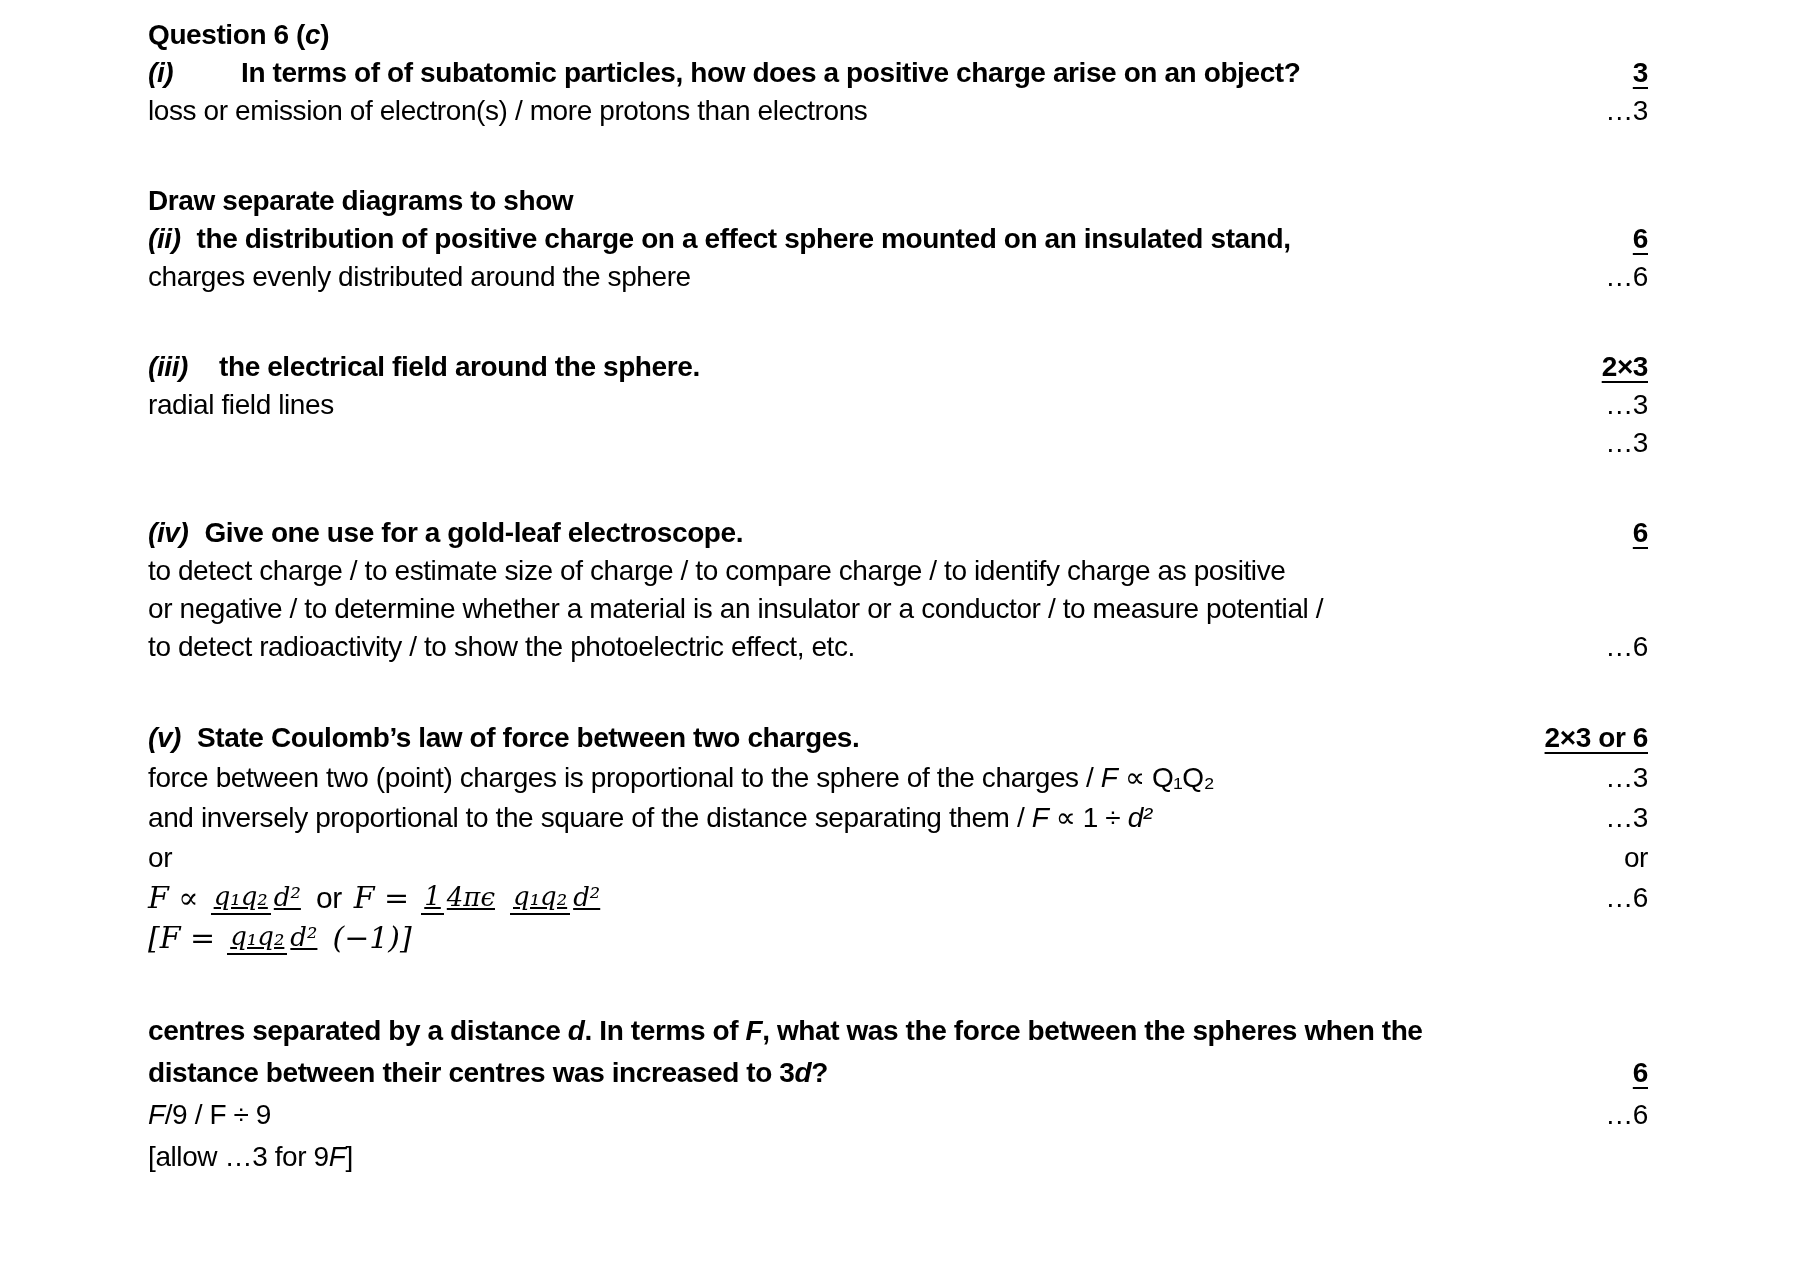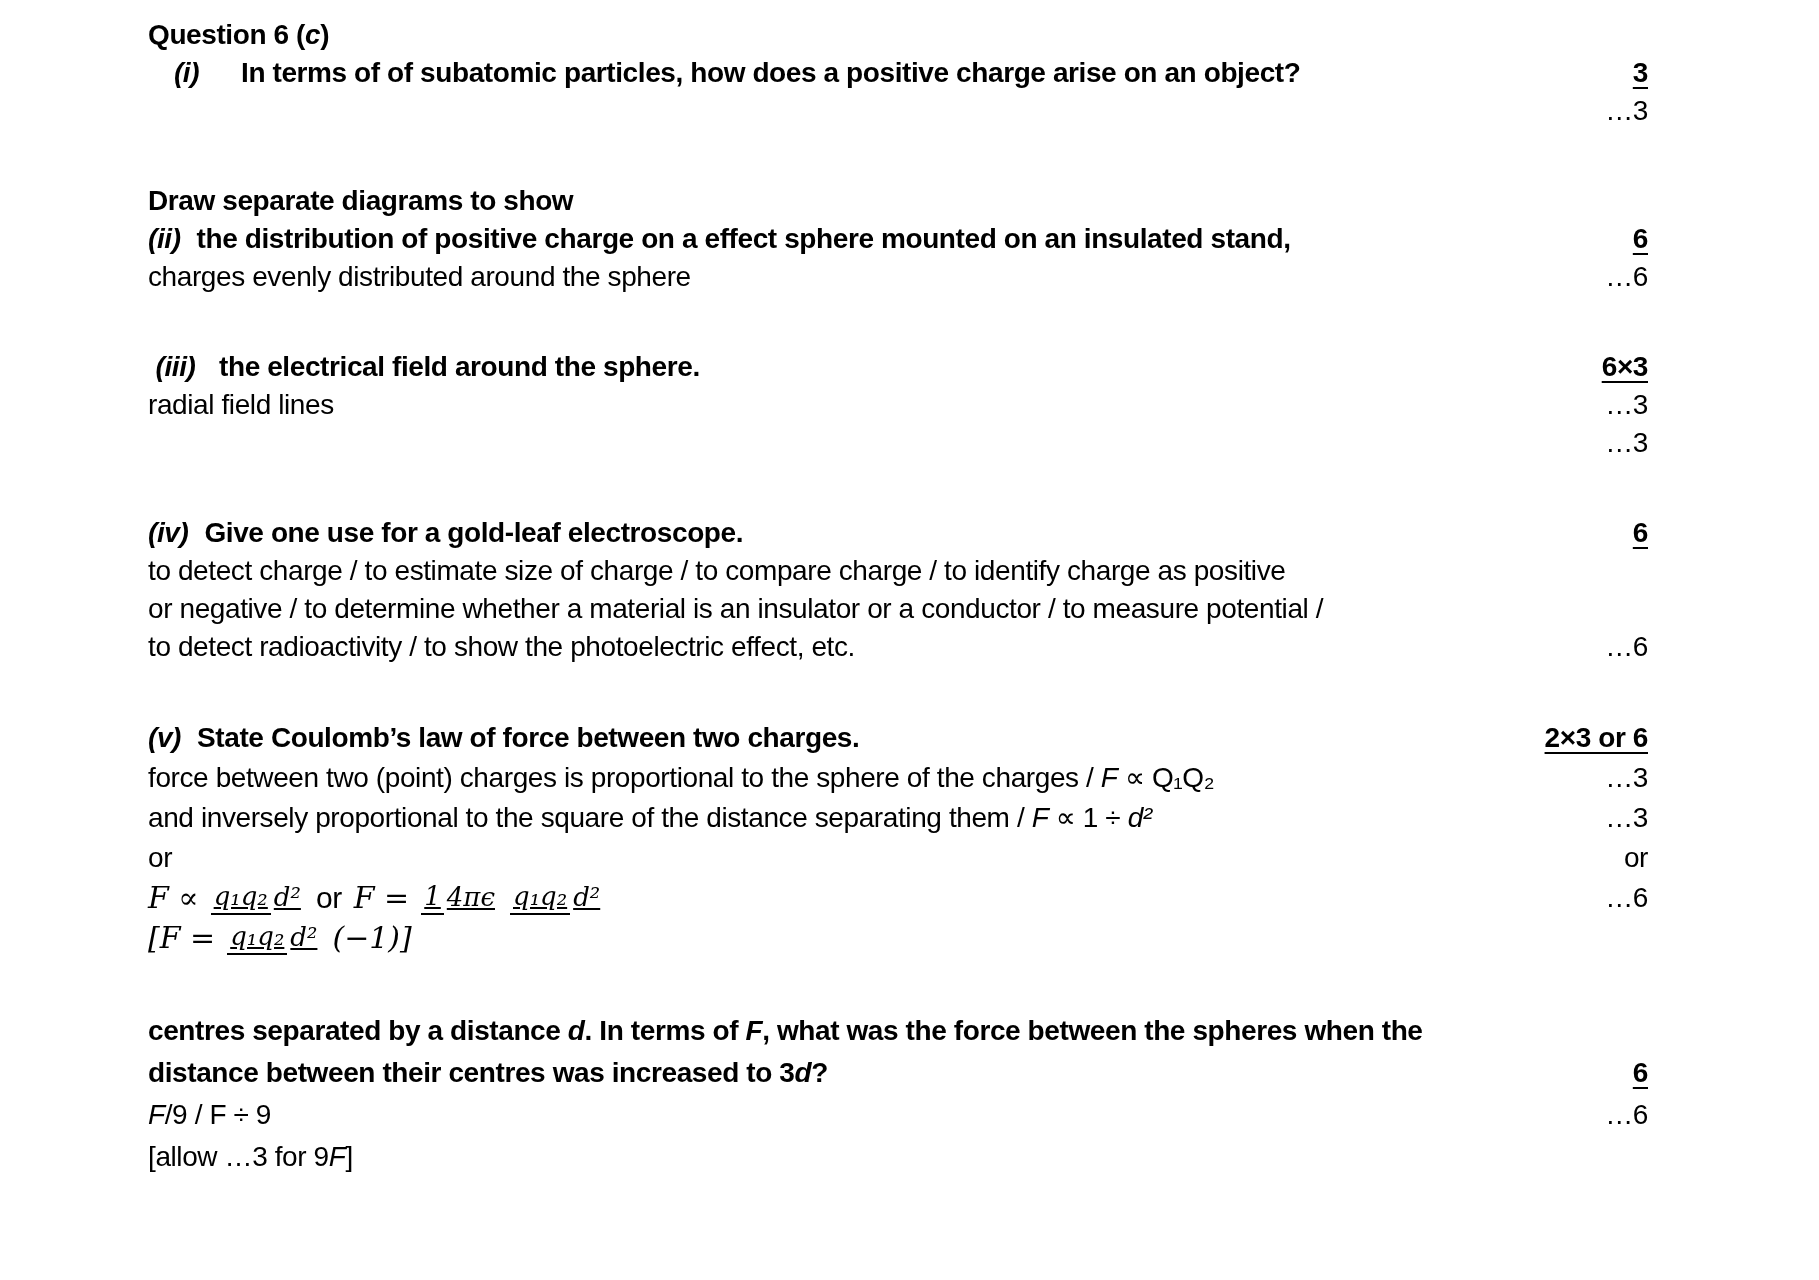--- a/index.html
+++ b/index.html
@@ -8,21 +8,21 @@
     height: 1280px;
     background: #ffffff;
     color: #000000;
     font-family: "Liberation Sans", "DejaVu Sans", sans-serif;
     font-size: 28px;
     letter-spacing: -0.4px;
     padding: 16px 171px 0 148px;
     box-sizing: border-box;
     overflow: hidden;
   }
-  .section { margin-bottom: 52px; text-align: center; }
+  .section { margin-bottom: 52px; }
   .section:last-child { margin-bottom: 0; }
   .row {
     display: flex;
     align-items: baseline;
     line-height: 38px;
     min-height: 38px;
     white-space: nowrap;
   }
   .section-5 .row { line-height: 40px; min-height: 40px; }
   .section-6 .row { line-height: 42px; min-height: 42px; }
@@ -80,20 +80,21 @@
     <div class="section section-1">
       <div class="row">
         <span class="content"><span class="seg-b">Question 6 (</span><span class="seg-bi">c</span><span class="seg-b">)</span></span>
       </div>
       <div class="row">
         <span class="label">(i)</span>
         <span class="content"><span class="seg-b">In terms of of subatomic particles, how does a positive charge arise on an object?</span></span>
         <span class="mark mark-score">3</span>
       </div>
       <div class="row">
+        <span class="content"><span class="seg-r">loss or emission of electron(s) / more protons than electrons</span></span>
         <span class="mark mark-dots">…3</span>
       </div>
     </div>
     <div class="section section-2">
       <div class="row">
         <span class="content"><span class="seg-b">Draw separate diagrams to show</span></span>
       </div>
       <div class="row">
         <span class="label">(ii)</span>
         <span class="content"><span class="seg-b">the distribution of positive charge on a effect sphere mounted on an insulated stand,</span></span>
@@ -101,21 +102,21 @@
       </div>
       <div class="row">
         <span class="content"><span class="seg-r">charges evenly distributed around the sphere</span></span>
         <span class="mark mark-dots">…6</span>
       </div>
     </div>
     <div class="section section-3">
       <div class="row">
         <span class="label">(iii)</span>
         <span class="content"><span class="seg-b">the electrical field around the sphere.</span></span>
-        <span class="mark mark-score">6×3</span>
+        <span class="mark mark-score">2×3</span>
       </div>
       <div class="row">
         <span class="content"><span class="seg-r">radial field lines</span></span>
         <span class="mark mark-dots">…3</span>
       </div>
       <div class="row">
         <span class="mark mark-dots">…3</span>
       </div>
     </div>
     <div class="section section-4">

